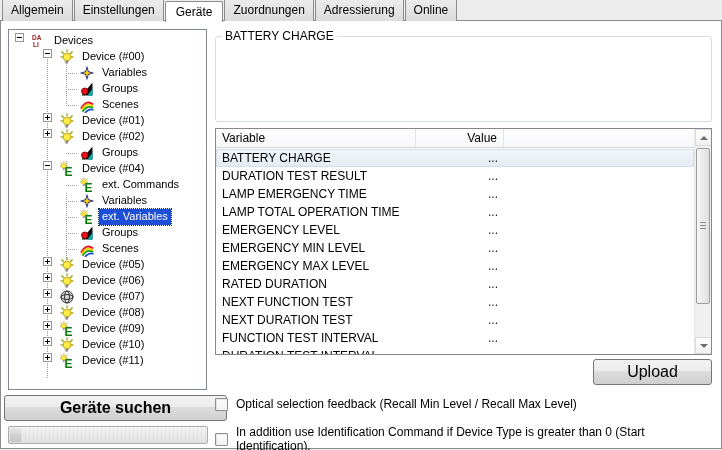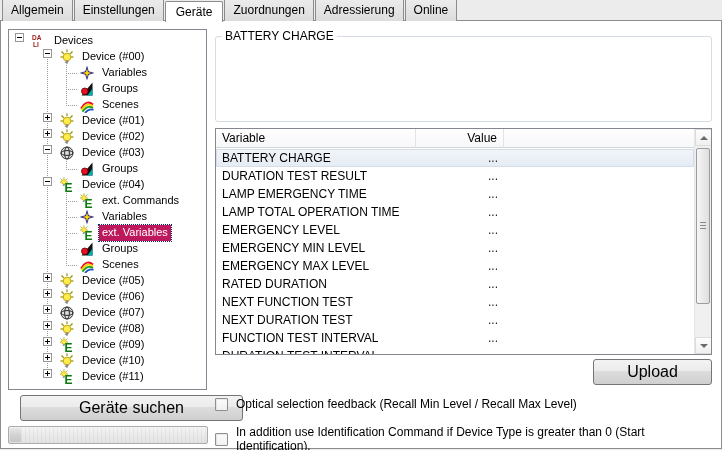--- a/index.html
+++ b/index.html
@@ -37,29 +37,29 @@
   .trow.d2 { padding-left:70px; }
   .trow.d2::before { content:""; position:absolute; left:57px; top:8px; width:11px; border-top:1px dotted #9b9b9b; }
   .exp {
     flex:none; width:9px; height:9px; margin-right:7px; position:relative;
     border:1px solid #969696; background:#fff; z-index:1;
   }
   .exp::before { content:""; position:absolute; left:1px; right:1px; top:3px; height:1px; background:#000; }
   .exp.plus::after { content:""; position:absolute; top:1px; bottom:1px; left:3px; width:1px; background:#000; }
   .ticon { flex:none; width:16px; height:16px; margin-right:4px; }
   .tlabel { padding:1px 3px; line-height:12px; }
-  .tlabel.sel { background:#be185d; color:#fff; outline:1px dotted #0d2b66; }
+  .tlabel.sel { background:#1d4ed8; color:#fff; outline:1px dotted #0d2b66; }
   .connector { position:absolute; border-left:1px dotted #9b9b9b; width:0; }
   
   .btn {
     position:absolute; font-family:"Liberation Sans", sans-serif; font-size:16px; color:#000;
     background:linear-gradient(#f3f3f3,#ebebeb 45%,#dddddd 46%,#cfcfcf);
     border:1px solid #757575; border-radius:3px; cursor:default; text-align:center;
   }
-  .btn-search { left:20px; top:395px; width:223px; height:26px; }
+  .btn-search { left:4px; top:395px; width:223px; height:26px;font-weight:bold; }
   .progress {
     position:absolute; left:8px; top:426px; width:200px; height:18px;
     border:1px solid #acacac; border-radius:2px;
     background:linear-gradient(#f5f5f5,#eaeaea 50%,#e2e2e2),
                repeating-linear-gradient(90deg, rgba(0,0,0,0.04) 0 1px, transparent 1px 4px);
     background-blend-mode:multiply;
   }
   .progress .chunk {
     position:absolute; left:1px; top:1px; bottom:1px; width:11px; border-radius:1px;
     background:linear-gradient(#e8e8e8,#d2d2d2 50%,#c6c6c6);
@@ -217,27 +217,20 @@
         </svg>
       <span class="tlabel">Device (#01)</span>
     </div>
     <div class="trow d1">
       <span class="exp plus"></span>
       <svg class="ticon" viewBox="0 0 16 16">
           <use href="#i-lamp"></use>
         </svg>
       <span class="tlabel">Device (#02)</span>
     </div>
-    <div class="trow d1">
-      <span class="exp minus"></span>
-      <svg class="ticon" viewBox="0 0 16 16">
-          <use href="#i-sphere"></use>
-        </svg>
-      <span class="tlabel">Device (#03)</span>
-    </div>
     <div class="trow d2">
       <svg class="ticon" viewBox="0 0 16 16">
           <use href="#i-groups"></use>
         </svg>
       <span class="tlabel">Groups</span>
     </div>
     <div class="trow d1">
       <span class="exp minus"></span>
       <svg class="ticon" viewBox="0 0 16 16">
           <use href="#i-elamp"></use>

